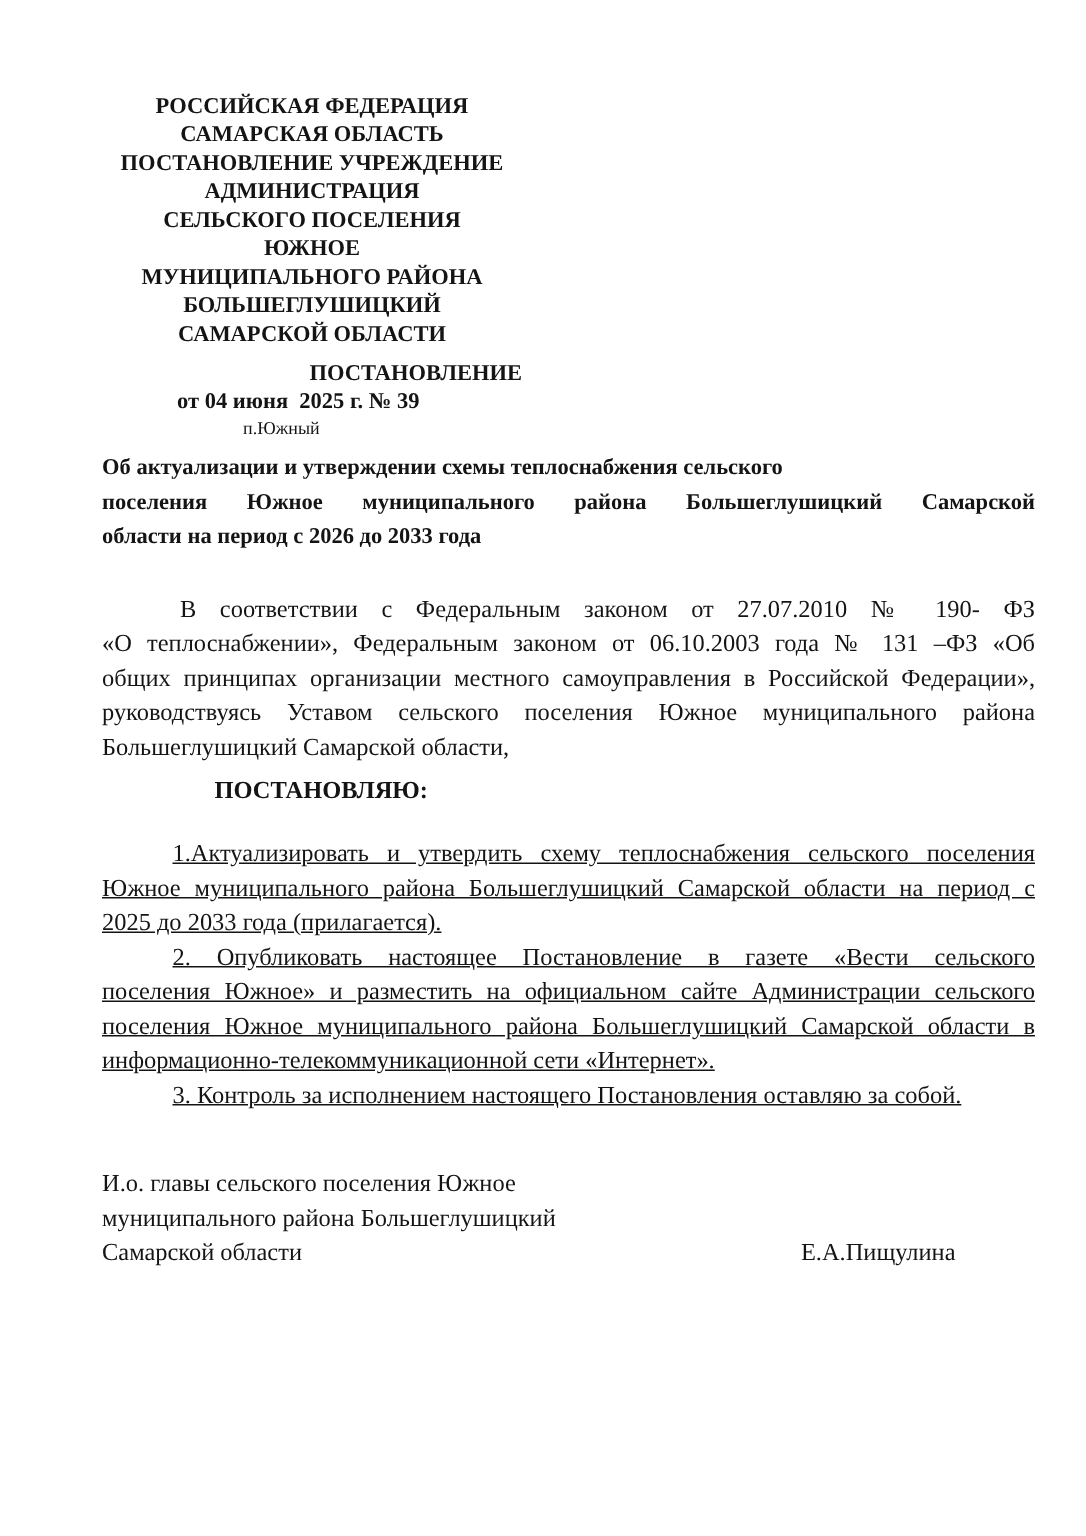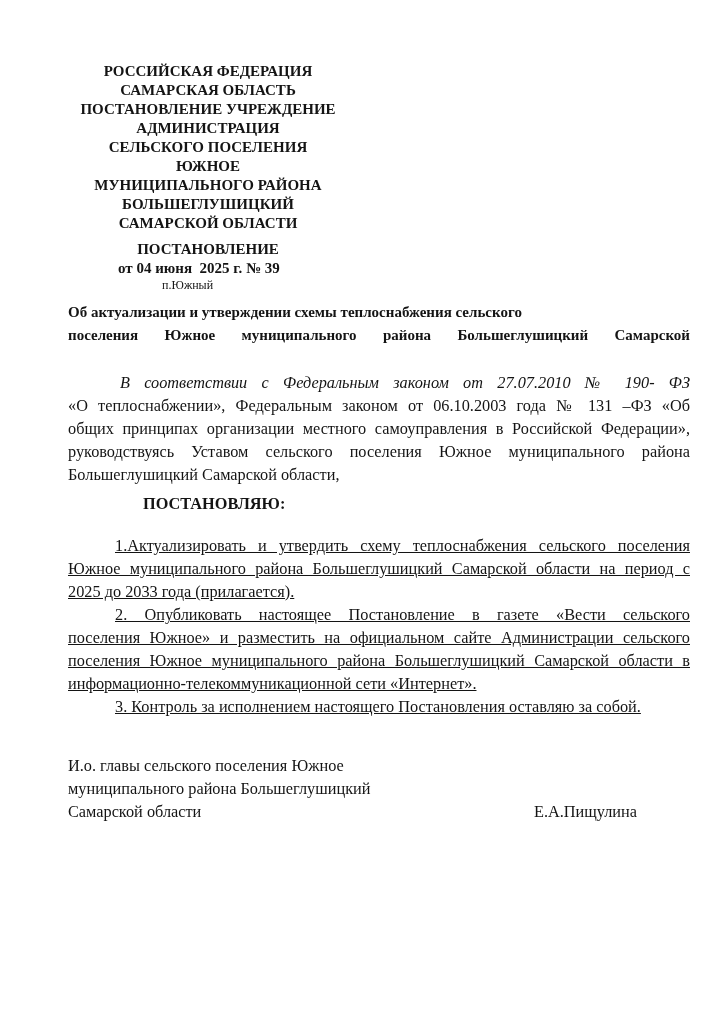--- a/index.html
+++ b/index.html
@@ -25,21 +25,21 @@
   
   .hdr {
     width: 280px;
     text-align: center;
     font-weight: bold;
     font-size: 15px;
     line-height: 19px;
   }
   .doctype {
     width: 280px;
-    text-align: center;
+    text-align: right;
     font-weight: bold;
     font-size: 15px;
     line-height: 19px;
     margin-top: 7px;
   }
   .dateline {
     font-weight: bold;
     font-size: 15px;
     line-height: 19px;
     padding-left: 50px;
@@ -74,21 +74,21 @@
   .signature { margin-top: 36px; }
   .sig-row {
     display: flex;
     justify-content: space-between;
     padding-right: 53px;
   }
   .jl {
     text-align: justify;
     text-align-last: justify;
   }
-  .ind52 { padding-left: 52px; font-style: italic; }
+  .ind52 { padding-left: 52px; }
   .ind47 { padding-left: 47px; }
 </style>
 </head>
 <body>
 
 <div class="page">
   <div class="content">
 
     <div class="hdr">
       <div>РОССИЙСКАЯ ФЕДЕРАЦИЯ</div>
@@ -103,20 +103,21 @@
     </div>
 
     <div class="doctype">ПОСТАНОВЛЕНИЕ</div>
 
     <div class="dateline">от 04 июня  2025 г. № 39</div>
     <div class="place">п.Южный</div>
 
     <div class="title">
       <div>Об актуализации и утверждении схемы теплоснабжения сельского</div>
       <div class="jl">поселения Южное муниципального района Большеглушицкий Самарской</div>
+      <div>области на период с 2026 до 2033 года</div>
     </div>
 
     <div class="bodytext intro">
       <div class="jl ind52">В соответствии с  Федеральным законом от 27.07.2010 № 190- ФЗ</div>
       <div class="jl">«О теплоснабжении», Федеральным законом от 06.10.2003 года № 131 –ФЗ «Об</div>
       <div class="jl">общих принципах организации местного самоуправления в Российской Федерации»,</div>
       <div class="jl">руководствуясь  Уставом сельского поселения Южное муниципального района</div>
       <div>Большеглушицкий Самарской области,</div>
     </div>
 

